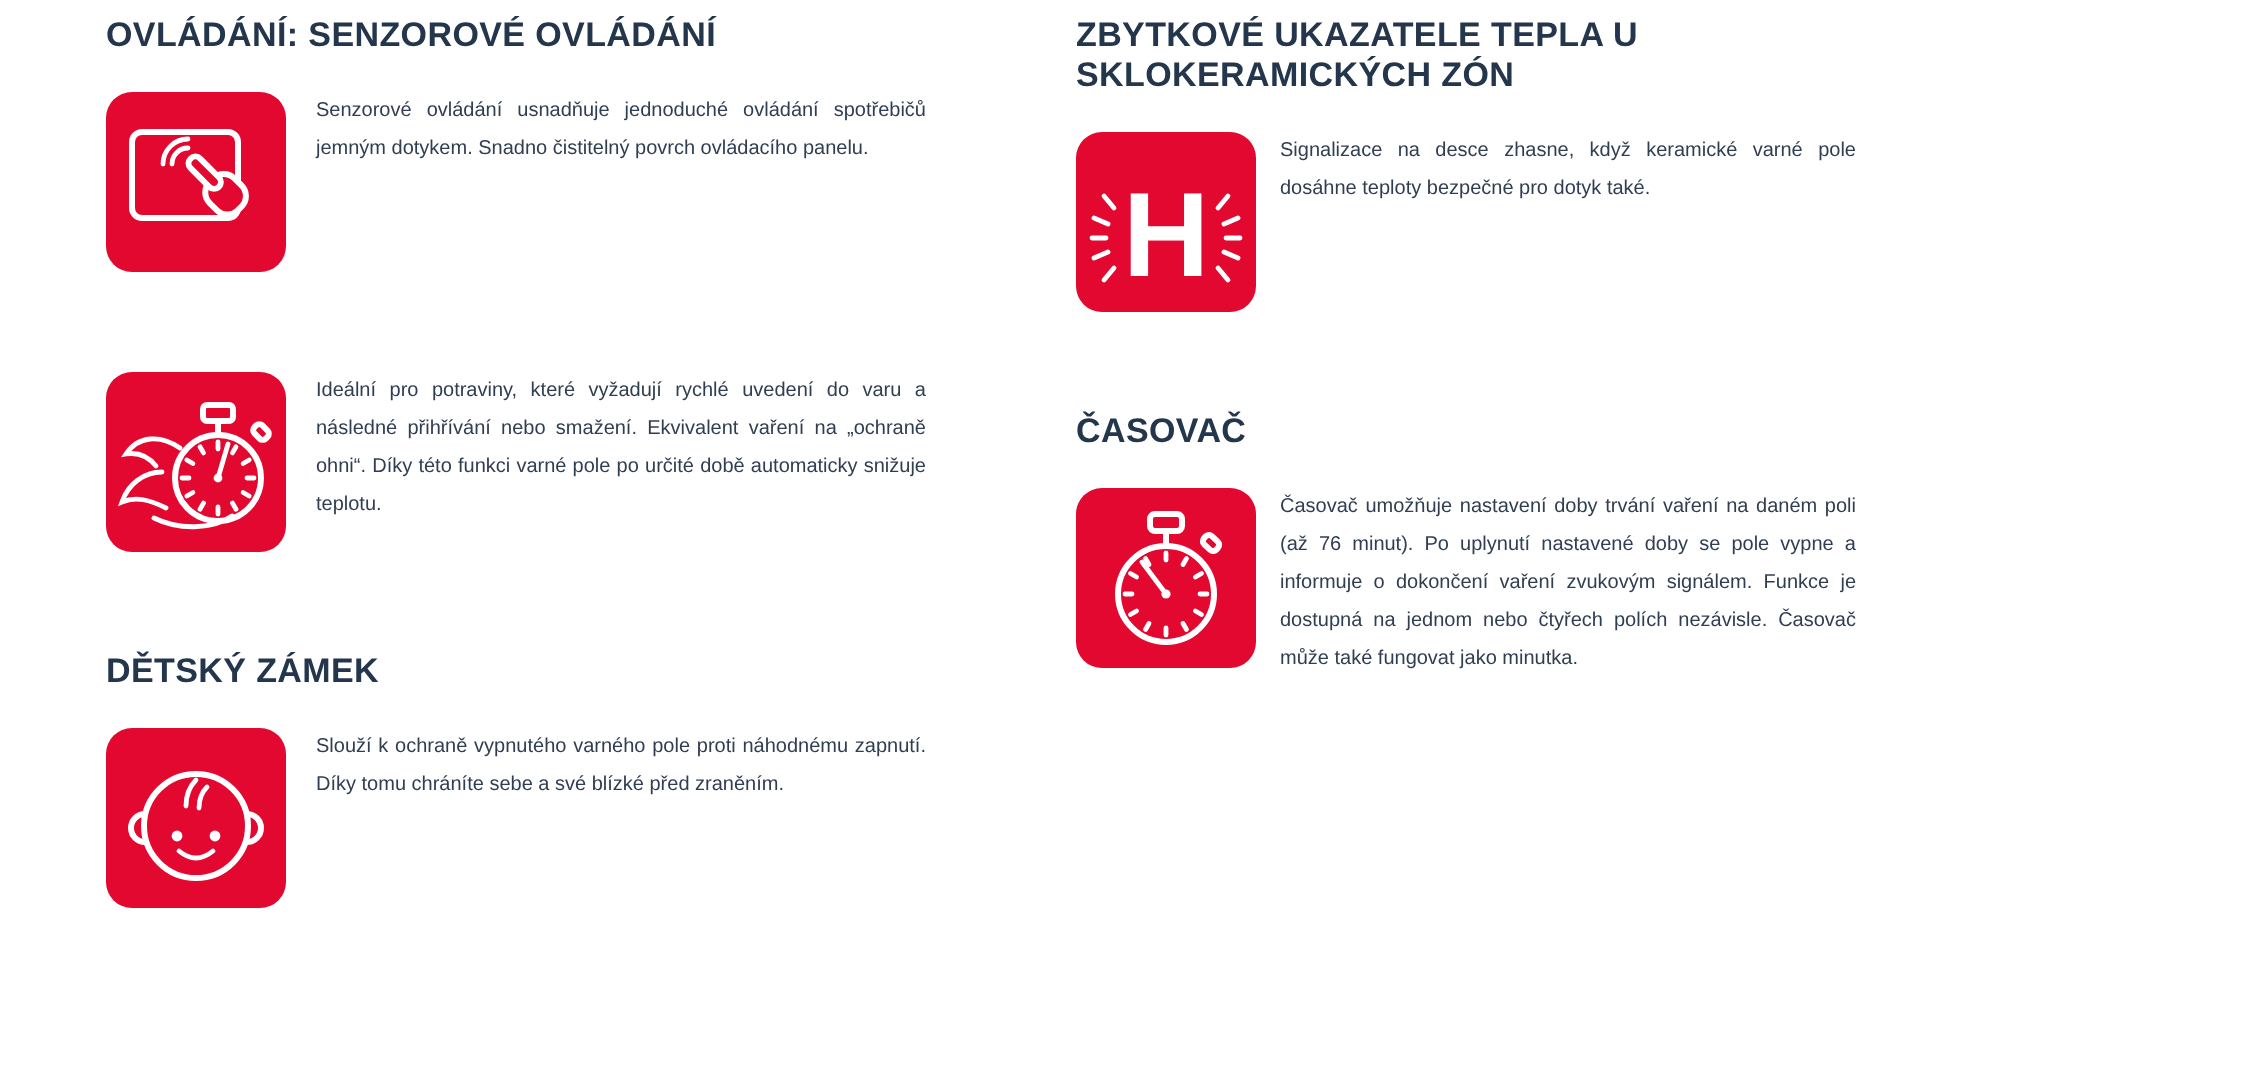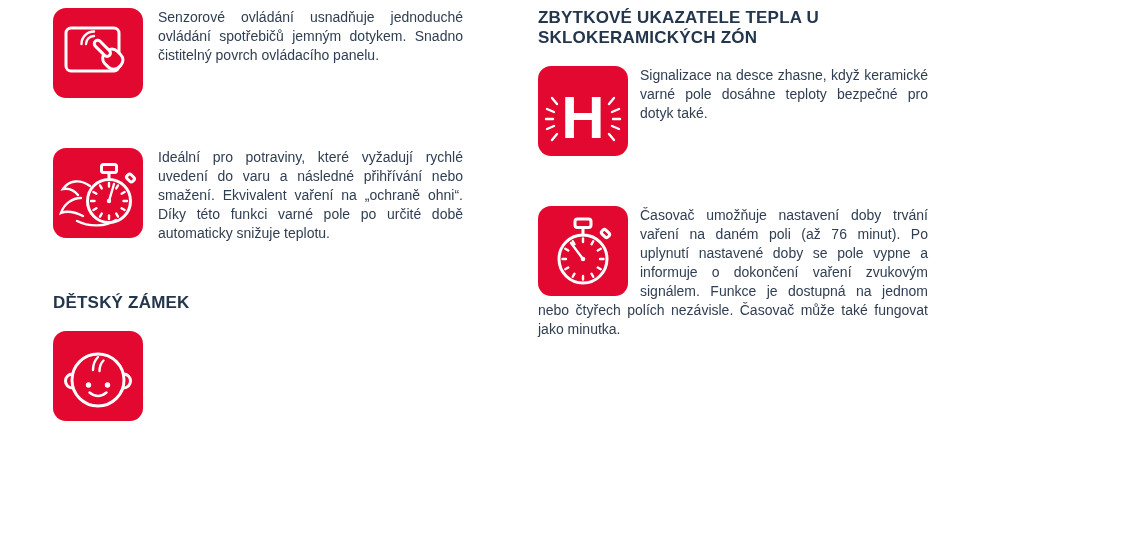--- a/index.html
+++ b/index.html
@@ -24,39 +24,40 @@
     letter-spacing:0.2px;color:var(--heading);
     text-transform:uppercase;
   }
   .feature-body::after{content:"";display:block;clear:both;}
   .tile{
     float:left;width:90px;height:90px;margin-right:15px;
   }
   .col-right .tile{margin-right:12px;}
   .tile svg{display:block;width:90px;height:90px;}
   .feature-text{
-    margin:0;font-size:14px;line-height:19px;
+    margin:0;font-size:10px;line-height:19px;
     text-align:justify;color:var(--body);
   }
   
   .bg{fill:var(--red);}
   .ln{fill:none;stroke:#fff;stroke-width:3;stroke-linecap:round;stroke-linejoin:round;}
   .ln-thin{fill:none;stroke:#fff;stroke-width:2.4;stroke-linecap:round;}
   .occl{fill:var(--red);stroke:#fff;stroke-width:3;stroke-linejoin:round;}
   .dot{fill:#fff;stroke:none;}
   .hletter{fill:#fff;font-family:"Liberation Sans", sans-serif;font-weight:bold;font-size:60px;text-anchor:middle;}
 </style>
 </head>
 <body>
 
 <div class="page">
 
   <div class="col col-left">
 
     <section class="feature">
+      <h3 class="feature-heading">OVLÁDÁNÍ: SENZOROVÉ OVLÁDÁNÍ</h3>
       <div class="feature-body">
         <div class="tile">
           <svg viewBox="0 0 90 90" aria-hidden="true">
             <rect class="bg" x="0" y="0" width="90" height="90" rx="13"></rect>
             <rect class="ln" x="13" y="20" width="53" height="43" rx="5"></rect>
             <path class="ln-thin" d="M33 36 A8 8 0 0 1 41 28"></path>
             <path class="ln-thin" d="M28.5 36 A12.5 12.5 0 0 1 41 23.5"></path>
             <g transform="translate(43,34) rotate(-45)">
               <rect class="occl" x="-9" y="14" width="17.5" height="20" rx="7.5"></rect>
               <rect class="occl" x="-3.4" y="-1" width="6.8" height="20" rx="3.4"></rect>
@@ -112,20 +113,21 @@
             <circle class="ln" cx="19.5" cy="50" r="7" stroke-width="2.6"></circle>
             <circle class="ln" cx="70.5" cy="50" r="7" stroke-width="2.6"></circle>
             <circle class="occl" cx="45" cy="49" r="26"></circle>
             <circle class="dot" cx="35.5" cy="54" r="2.7"></circle>
             <circle class="dot" cx="54.5" cy="54" r="2.7"></circle>
             <path class="ln-thin" d="M36.5 61.5 Q45 68.5 53.5 61.5"></path>
             <path class="ln-thin" d="M40 39 Q40 31 45 26"></path>
             <path class="ln-thin" d="M46.5 40 Q46.5 33.5 50.5 29.5"></path>
           </svg>
         </div>
+        <p class="feature-text">Slouží k ochraně vypnutého varného pole proti náhodnému zapnutí. Díky tomu chráníte sebe a své blízké před zraněním.</p>
       </div>
     </section>
 
   </div>
 
   <div class="col col-right">
 
     <section class="feature">
       <h3 class="feature-heading">ZBYTKOVÉ UKAZATELE TEPLA U SKLOKERAMICKÝCH ZÓN</h3>
       <div class="feature-body">
@@ -145,20 +147,21 @@
               <line x1="74" y1="60" x2="81" y2="63"></line>
               <line x1="71" y1="68" x2="76" y2="74"></line>
             </g>
           </svg>
         </div>
         <p class="feature-text">Signalizace na desce zhasne, když keramické varné pole dosáhne teploty bezpečné pro dotyk také.</p>
       </div>
     </section>
 
     <section class="feature">
+      <h3 class="feature-heading">ČASOVAČ</h3>
       <div class="feature-body">
         <div class="tile">
           <svg viewBox="0 0 90 90" aria-hidden="true">
             <rect class="bg" x="0" y="0" width="90" height="90" rx="13"></rect>
             <circle class="ln" cx="45" cy="53" r="24"></circle>
             <g class="ln-thin">
               <line x1="45" y1="32.5" x2="45" y2="36"></line>
               <line x1="45" y1="32.5" x2="45" y2="36" transform="rotate(30 45 53)"></line>
               <line x1="45" y1="32.5" x2="45" y2="36" transform="rotate(60 45 53)"></line>
               <line x1="45" y1="32.5" x2="45" y2="36" transform="rotate(90 45 53)"></line>

